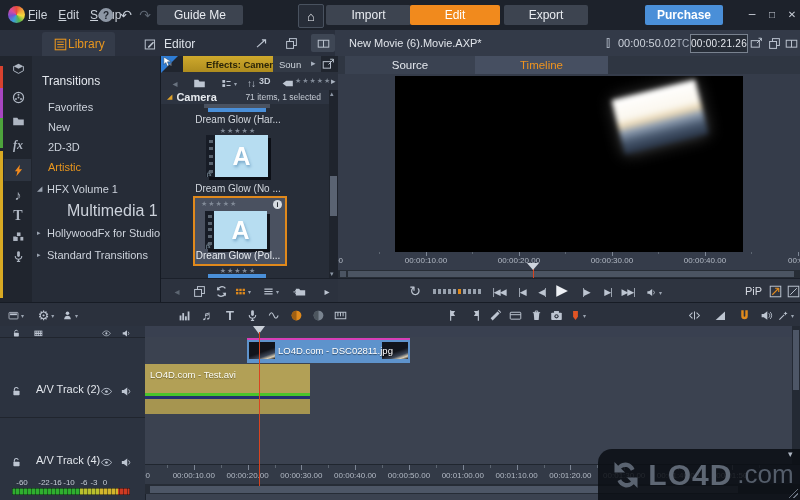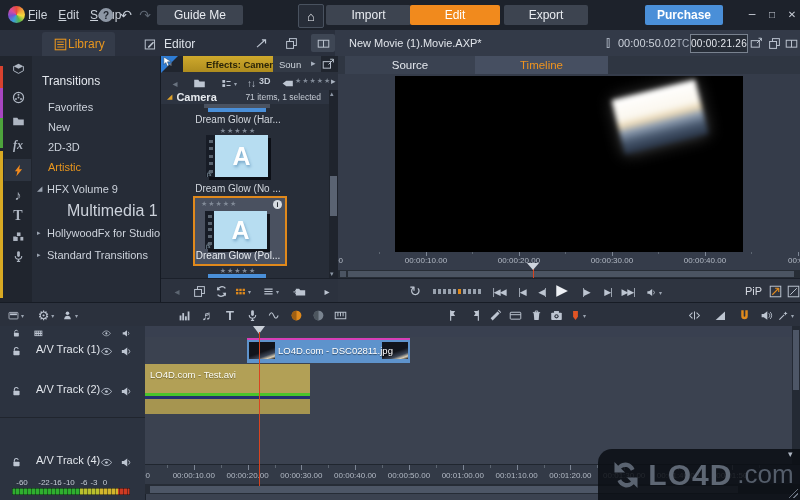--- a/index.html
+++ b/index.html
@@ -79,21 +79,21 @@
       </span>
     <span class="icn abs" style="left:311px;top:4px;width:24px;height:18px;background:#3e4654;border-radius:2px">
         <svg viewBox="0 0 16 16">
           <rect x="1.5" y="4" width="13" height="8.5" fill="none" stroke="currentColor" stroke-width="1.2"></rect>
           <path d="M8 4v8.5" stroke="currentColor" stroke-width="1.2"></path>
         </svg>
       </span>
   </div>
 
   <div class="abs" id="preview-header" style="left:335px;top:30px;width:465px;height:26px;background:#333a48;border-bottom:1px solid #1c222c">
-    <span class="abs" style="left:14px;top:7px;font-size:11px;color:#e0e4ea">New Movie (1).Movie.AXP*</span>
+    <span class="abs" style="left:14px;top:7px;font-size:11px;color:#e0e4ea">New Movie (6).Movie.AXP*</span>
     <span class="abs" style="left:271px;top:7px;font-size:10px;color:#aab2bf;letter-spacing:-2px">[ ]</span>
     <span class="abs" style="left:283px;top:7px;font-size:11px;color:#ccd2db">00:00:50.02</span>
     <span class="abs" style="left:341px;top:8px;font-size:10px;color:#aab2bf">TC</span>
     <div class="abs flex" style="left:355px;top:4px;width:56px;height:17px;border:1px solid #79828f;background:#272d37;justify-content:center">
       <span style="font-size:10px;color:#e6e9ef;letter-spacing:.3px">00:00:21.26</span>
     </div>
     <span class="icn abs" style="left:413px;top:5px">
         <svg viewBox="0 0 16 16">
           <rect x="1.5" y="4.5" width="10" height="8" fill="none" stroke="currentColor" stroke-width="1.2"></rect>
           <path d="M8.5 7.5 14 2M10.5 1.5H14V5" fill="none" stroke="currentColor" stroke-width="1.2"></path>
@@ -190,21 +190,21 @@
           <div style="position: absolute; left: 16px; top: 0px; font-size: 11px; white-space: nowrap; color: rgb(204, 210, 219);">New</div>
         </div>
         <div style="position: absolute; left: 0px; top: 44px; width: 128px; height: 18px; line-height: 18px;">
           <div style="position: absolute; left: 16px; top: 0px; font-size: 11px; white-space: nowrap; color: rgb(204, 210, 219);">2D-3D</div>
         </div>
         <div style="position: absolute; left: 0px; top: 64px; width: 128px; height: 18px; line-height: 18px;">
           <div style="position: absolute; left: 16px; top: 0px; font-size: 11px; white-space: nowrap; color: rgb(232, 150, 30);">Artistic</div>
         </div>
         <div style="position: absolute; left: 0px; top: 86px; width: 128px; height: 18px; line-height: 18px;">
           <div style="position: absolute; left: 5px; top: 0px; font-size: 7px; color: rgb(154, 163, 176);">◢</div>
-          <div style="position: absolute; left: 15px; top: 0px; font-size: 11px; white-space: nowrap; color: rgb(204, 210, 219);">HFX Volume 9</div>
+          <div style="position: absolute; left: 15px; top: 0px; font-size: 11px; white-space: nowrap; color: rgb(204, 210, 219);">HFX Volume 1</div>
         </div>
         <div style="position: absolute; left: 0px; top: 108px; width: 128px; height: 18px; line-height: 18px;">
           <div style="position: absolute; left: 35px; top: 0px; font-size: 16px; white-space: nowrap; color: rgb(204, 210, 219);">Multimedia 1</div>
         </div>
         <div style="position: absolute; left: 0px; top: 130px; width: 128px; height: 18px; line-height: 18px;">
           <div style="position: absolute; left: 5px; top: 0px; font-size: 7px; color: rgb(154, 163, 176);">▸</div>
           <div style="position: absolute; left: 15px; top: 0px; font-size: 11px; white-space: nowrap; color: rgb(204, 210, 219);">HollywoodFx for Studio</div>
         </div>
         <div style="position: absolute; left: 0px; top: 152px; width: 128px; height: 18px; line-height: 18px;">
           <div style="position: absolute; left: 5px; top: 0px; font-size: 7px; color: rgb(154, 163, 176);">▸</div>
@@ -585,41 +585,20 @@
               </g>
             </svg>
           </span>
           <span class="icn" style="position: absolute; left: 98px; top: -1px; transform: scale(0.75);">
             <svg viewBox="0 0 16 16">
               <path d="M1.5 8C3.1 5.4 5.4 4 8 4s4.9 1.4 6.5 4C12.9 10.6 10.6 12 8 12S3.1 10.6 1.5 8z" fill="none" stroke="currentColor" stroke-width="1.2"></path>
               <circle cx="8" cy="8" r="1.7" fill="currentColor"></circle>
             </svg>
           </span>
           <span class="icn" style="position: absolute; left: 118px; top: -1px; transform: scale(0.75);">
-            <svg viewBox="0 0 16 16">
-              <path d="M2 6v4h2.6L9 13.2V2.8L4.6 6z" fill="currentColor"></path>
-              <path d="M10.8 5.3a3.6 3.6 0 0 1 0 5.4" fill="none" stroke="currentColor" stroke-width="1.2"></path>
-            </svg>
-          </span>
-        </div>
-        <div style="position: absolute; left: 0px; top: 11px; width: 145px; height: 26px; border-bottom: 1px solid rgb(32, 37, 46); background: rgb(44, 51, 64);">
-          <span class="icn" style="position: absolute; left: 8px; top: 6px; transform: scale(0.95);">
-            <svg viewBox="0 0 16 16">
-              <path d="M5.2 7V5.4a2.6 2.6 0 0 1 5.1-.7" fill="none" stroke="currentColor" stroke-width="1.4"></path>
-              <rect x="4" y="7" width="8" height="6" rx="1" fill="currentColor"></rect>
-            </svg>
-          </span>
-          <div style="position: absolute; left: 36px; top: 6px; font-size: 11px; color: rgb(226, 230, 236); white-space: nowrap;">A/V Track (1)</div>
-          <span class="icn" style="position: absolute; left: 98px; top: 6px; transform: scale(0.95);">
-            <svg viewBox="0 0 16 16">
-              <path d="M1.5 8C3.1 5.4 5.4 4 8 4s4.9 1.4 6.5 4C12.9 10.6 10.6 12 8 12S3.1 10.6 1.5 8z" fill="none" stroke="currentColor" stroke-width="1.2"></path>
-              <circle cx="8" cy="8" r="1.7" fill="currentColor"></circle>
-            </svg>
-          </span>
-          <span class="icn" style="position: absolute; left: 118px; top: 6px; transform: scale(0.95);">
             <svg viewBox="0 0 16 16">
               <path d="M2 6v4h2.6L9 13.2V2.8L4.6 6z" fill="currentColor"></path>
               <path d="M10.8 5.3a3.6 3.6 0 0 1 0 5.4" fill="none" stroke="currentColor" stroke-width="1.2"></path>
             </svg>
           </span>
         </div>
         <div style="position: absolute; left: 0px; top: 37px; width: 145px; height: 54px; border-bottom: 1px solid rgb(32, 37, 46); background: rgb(44, 51, 64);">
           <span class="icn" style="position: absolute; left: 8px; top: 20px; transform: scale(0.95);">
             <svg viewBox="0 0 16 16">
               <path d="M5.2 7V5.4a2.6 2.6 0 0 1 5.1-.7" fill="none" stroke="currentColor" stroke-width="1.4"></path>

